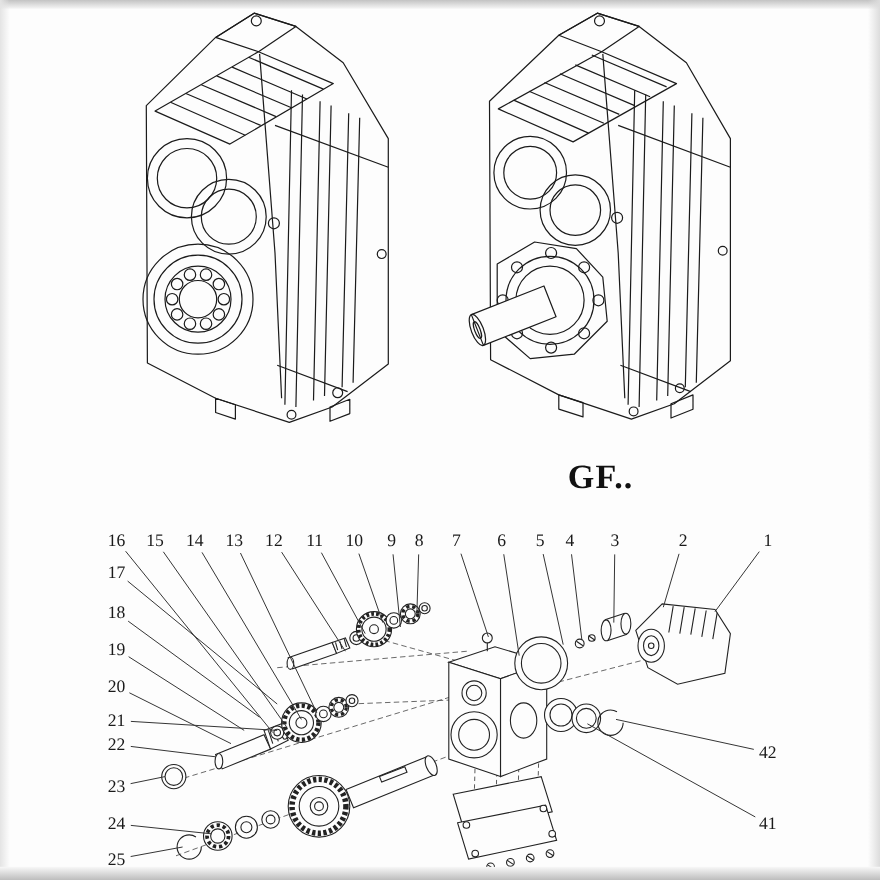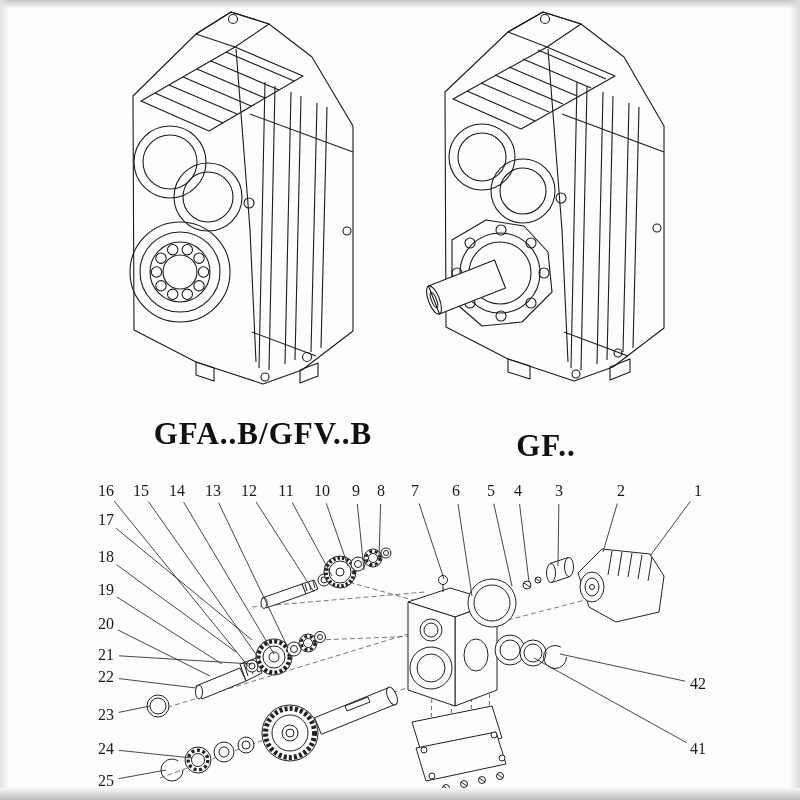--- a/index.html
+++ b/index.html
@@ -10,21 +10,21 @@
   .edge{position:absolute;pointer-events:none;}
   .edge-top{top:0;left:0;right:0;height:8px;background:linear-gradient(180deg,#c3c3c3,#f6f6f6);}
   .edge-bottom{bottom:0;left:0;right:0;height:12px;background:linear-gradient(0deg,#bdbdbd,#f8f8f8);}
   .edge-left{top:0;bottom:0;left:0;width:9px;background:linear-gradient(90deg,#e4e4e4,rgba(255,255,255,0));}
   .edge-right{top:0;bottom:0;right:0;width:11px;background:linear-gradient(270deg,#dcdcdc,rgba(255,255,255,0));}
   .model-label{
     position:absolute;transform:translateX(-50%);
     font-weight:bold;font-size:31px;letter-spacing:1px;color:#111;white-space:nowrap;
   }
   .label-left{left:263px;top:416px;}
-  .label-right{left:546px;top:428px;}
+  .label-right{left:546px;top:416px;}
   svg.art{position:absolute;top:0;left:0;}
   .callout{font-family:"Liberation Serif",serif;font-size:16px;fill:#1a1a1a;text-anchor:middle;stroke:none;}
   .leader{stroke:#333;stroke-width:0.9;fill:none;}
 </style>
 </head>
 <body>
 
 <div class="page">
 
   <div class="edge edge-top"></div>
@@ -320,18 +320,17 @@
         <text x="106" y="754" class="callout">24</text>
         <line x1="118.78688524590164" y1="778.655737704918" x2="166" y2="770" class="leader"></line>
         <text x="106" y="786" class="callout">25</text>
         <line x1="685.2967072690036" y1="681.2384146236965" x2="560" y2="654" class="leader"></line>
         <text x="698" y="689" class="callout">42</text>
         <line x1="686.632687458721" y1="742.692527797217" x2="534" y2="658" class="leader"></line>
         <text x="698" y="754" class="callout">41</text>
       </g>
   </svg>
 
-  <div class="model-label label-left">GFA..B/GFV..B</div>
 
   <div class="model-label label-right">GF..</div>
 
   <div class="edge edge-bottom"></div>
 </div>
 
 </body></html>

